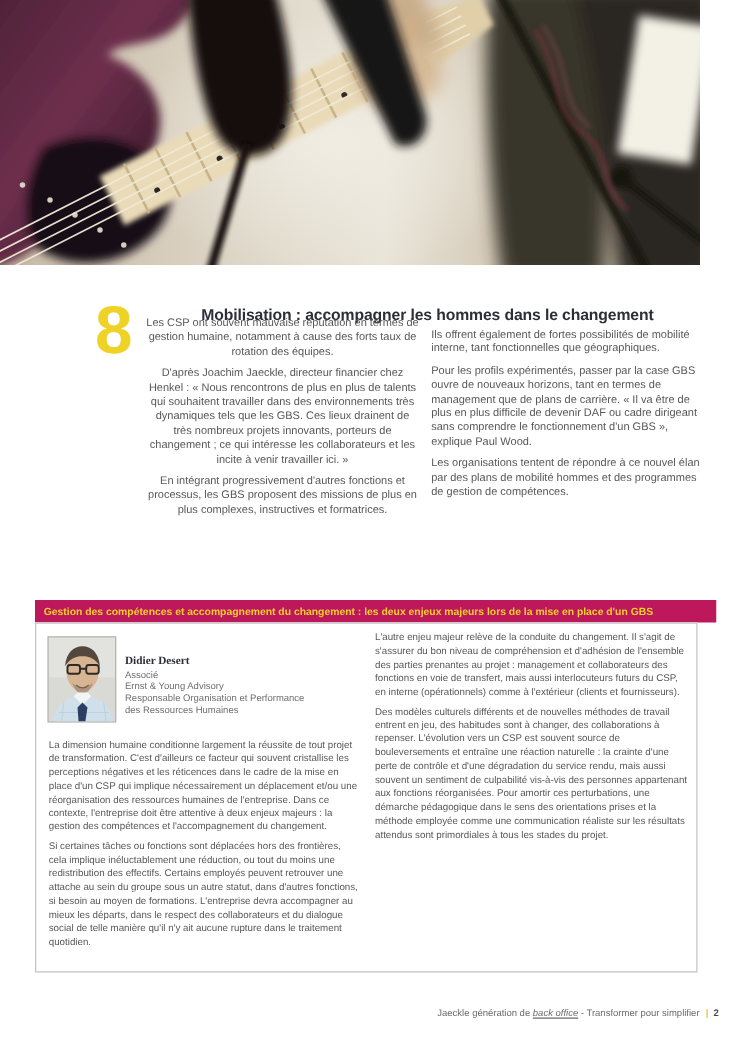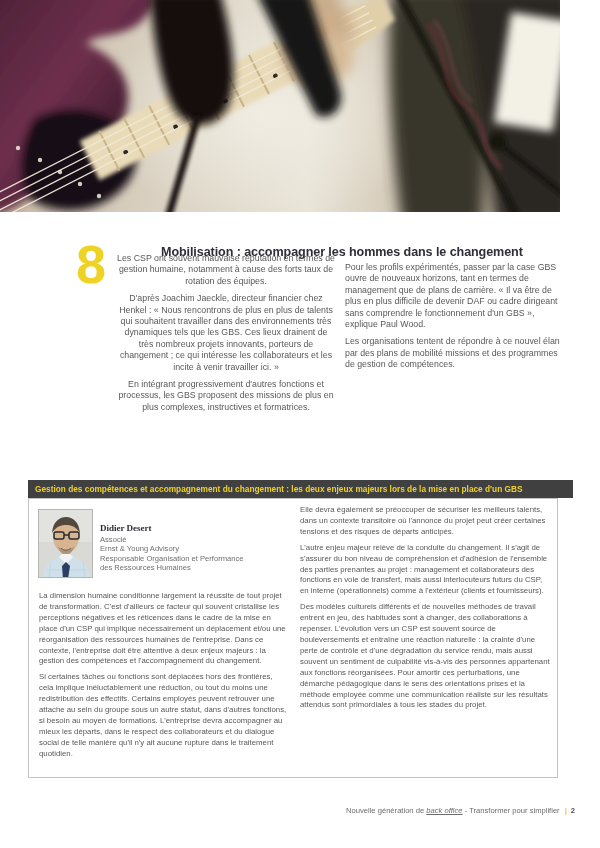--- a/index.html
+++ b/index.html
@@ -17,21 +17,21 @@
     position:absolute; left:117px; top:245px; width:460px;
     font-size:12.6px; line-height:15px; font-weight:700; color:#2E2E38; letter-spacing:-0.1px;padding-left:44px;
   }
   .col { position:absolute; color:#58585A; }
   .upper { font-size:8.8px; line-height:11.4px; }
   .upper p { margin:0 0 6px 0; }
   .upper-left  { left:117px; top:253px; width:218px;text-align:center; }
   .upper-right { left:345px; top:262px; width:220px; }
   .banner {
     position:absolute; left:28px; top:480px; width:545px; height:18px;
-    background:#404040; color:#EFD226; font-size:8.3px; font-weight:700;
+    background:#be185d; color:#EFD226; font-size:8.3px; font-weight:700;
     line-height:18px; padding-left:7px; white-space:nowrap; overflow:hidden;
   }
   .feature-box {
     position:absolute; left:28px; top:498px; width:530px; height:280px;
     background:#ffffff; border:1px solid #C3C3C3;
   }
   .portrait {
     position:absolute; left:9px; top:10px; width:55px; height:69px;
     border:1px solid #B5B5B2; overflow:hidden; background:#dcdcd8;
   }
@@ -164,22 +164,23 @@
 
   <div class="section-number">8</div>
   <h1 class="heading">Mobilisation : accompagner les hommes dans le changement</h1>
 
   <div class="col upper upper-left">
     <p>Les CSP ont souvent mauvaise réputation en termes de gestion humaine, notamment à cause des forts taux de rotation des équipes.</p>
     <p>D'après Joachim Jaeckle, directeur financier chez Henkel : « Nous rencontrons de plus en plus de talents qui souhaitent travailler dans des environnements très dynamiques tels que les GBS. Ces lieux drainent de très nombreux projets innovants, porteurs de changement ; ce qui intéresse les collaborateurs et les incite à venir travailler ici. »</p>
     <p>En intégrant progressivement d'autres fonctions et processus, les GBS proposent des missions de plus en plus complexes, instructives et formatrices.</p>
   </div>
   <div class="col upper upper-right">
+    <p>Ils offrent également de fortes possibilités de mobilité interne, tant fonctionnelles que géographiques.</p>
     <p>Pour les profils expérimentés, passer par la case GBS ouvre de nouveaux horizons, tant en termes de management que de plans de carrière. « Il va être de plus en plus difficile de devenir DAF ou cadre dirigeant sans comprendre le fonctionnement d'un GBS », explique Paul Wood.</p>
-    <p>Les organisations tentent de répondre à ce nouvel élan par des plans de mobilité missions et des programmes de gestion de compétences.</p>
+    <p>Les organisations tentent de répondre à ce nouvel élan par des plans de mobilité hommes et des programmes de gestion de compétences.</p>
   </div>
 
   <div class="banner">Gestion des compétences et accompagnement du changement : les deux enjeux majeurs lors de la mise en place d'un GBS</div>
 
   <div class="feature-box">
     <div class="portrait">
       <svg width="55" height="69" viewBox="0 0 55 69" aria-hidden="true">
         <rect width="55" height="69" fill="#d9d9d5"></rect>
         <rect width="55" height="32" fill="#e2e2de"></rect>
         <ellipse cx="27" cy="27" rx="13" ry="16" fill="#d7b592"></ellipse>
@@ -206,23 +207,22 @@
       <div class="cred-line">Associé</div>
       <div class="cred-line">Ernst &amp; Young Advisory</div>
       <div class="cred-line">Responsable Organisation et Performance</div>
       <div class="cred-line">des Ressources Humaines</div>
     </div>
     <div class="col boxcol box-left">
       <p>La dimension humaine conditionne largement la réussite de tout projet de transformation. C'est d'ailleurs ce facteur qui souvent cristallise les perceptions négatives et les réticences dans le cadre de la mise en place d'un CSP qui implique nécessairement un déplacement et/ou une réorganisation des ressources humaines de l'entreprise. Dans ce contexte, l'entreprise doit être attentive à deux enjeux majeurs : la gestion des compétences et l'accompagnement du changement.</p>
       <p>Si certaines tâches ou fonctions sont déplacées hors des frontières, cela implique inéluctablement une réduction, ou tout du moins une redistribution des effectifs. Certains employés peuvent retrouver une attache au sein du groupe sous un autre statut, dans d'autres fonctions, si besoin au moyen de formations. L'entreprise devra accompagner au mieux les départs, dans le respect des collaborateurs et du dialogue social de telle manière qu'il n'y ait aucune rupture dans le traitement quotidien.</p>
     </div>
     <div class="col boxcol box-right">
-      <p>Elle devra également se préoccuper de sécuriser les meilleurs talents, dans un contexte transitoire où l'annonce du projet peut créer certaines tensions et des risques de départs anticipés.</p>
       <p>L'autre enjeu majeur relève de la conduite du changement. Il s'agit de s'assurer du bon niveau de compréhension et d'adhésion de l'ensemble des parties prenantes au projet : management et collaborateurs des fonctions en voie de transfert, mais aussi interlocuteurs futurs du CSP, en interne (opérationnels) comme à l'extérieur (clients et fournisseurs).</p>
       <p>Des modèles culturels différents et de nouvelles méthodes de travail entrent en jeu, des habitudes sont à changer, des collaborations à repenser. L'évolution vers un CSP est souvent source de bouleversements et entraîne une réaction naturelle : la crainte d'une perte de contrôle et d'une dégradation du service rendu, mais aussi souvent un sentiment de culpabilité vis-à-vis des personnes appartenant aux fonctions réorganisées. Pour amortir ces perturbations, une démarche pédagogique dans le sens des orientations prises et la méthode employée comme une communication réaliste sur les résultats attendus sont primordiales à tous les stades du projet.</p>
     </div>
   </div>
 
   <div class="footer">
-    <span>Nouvelle génération de </span><span class="it">back office</span><span> - Transformer pour simplifier</span><span class="sep">|</span><span class="pagenum">2</span>
+    <span>Jaeckle génération de </span><span class="it">back office</span><span> - Transformer pour simplifier</span><span class="sep">|</span><span class="pagenum">2</span>
   </div>
 
 </div>
 
 </body></html>

